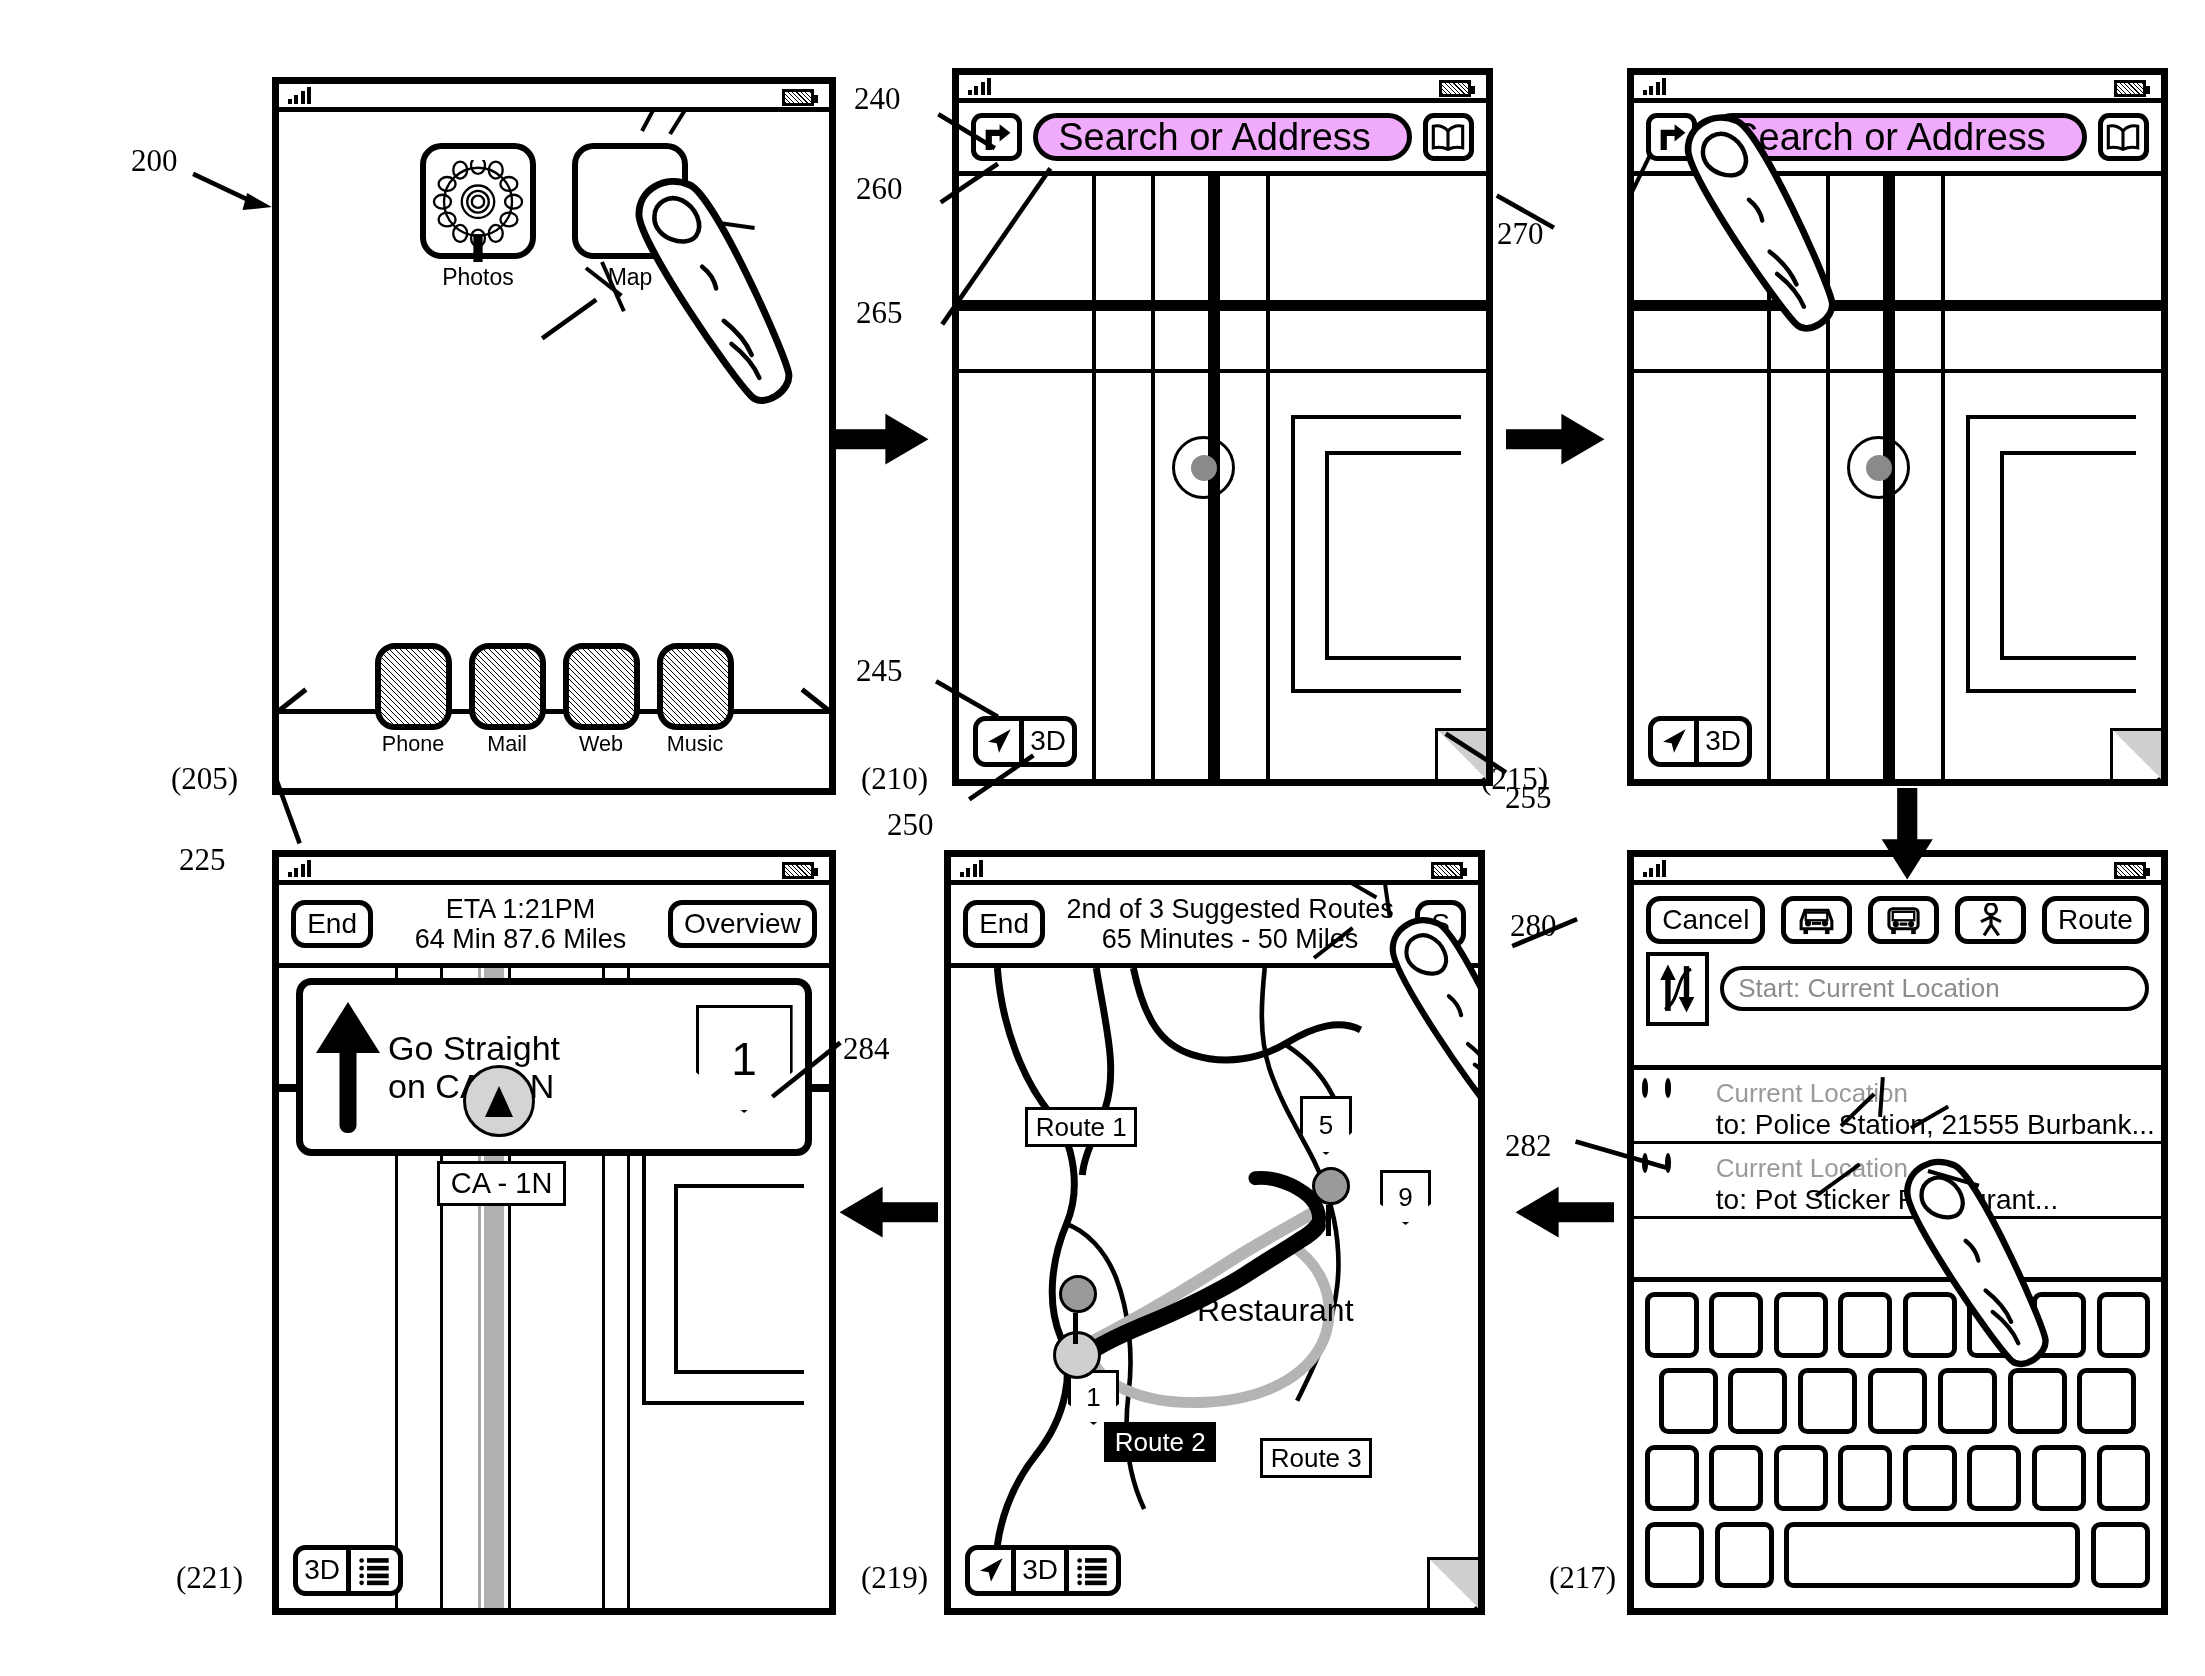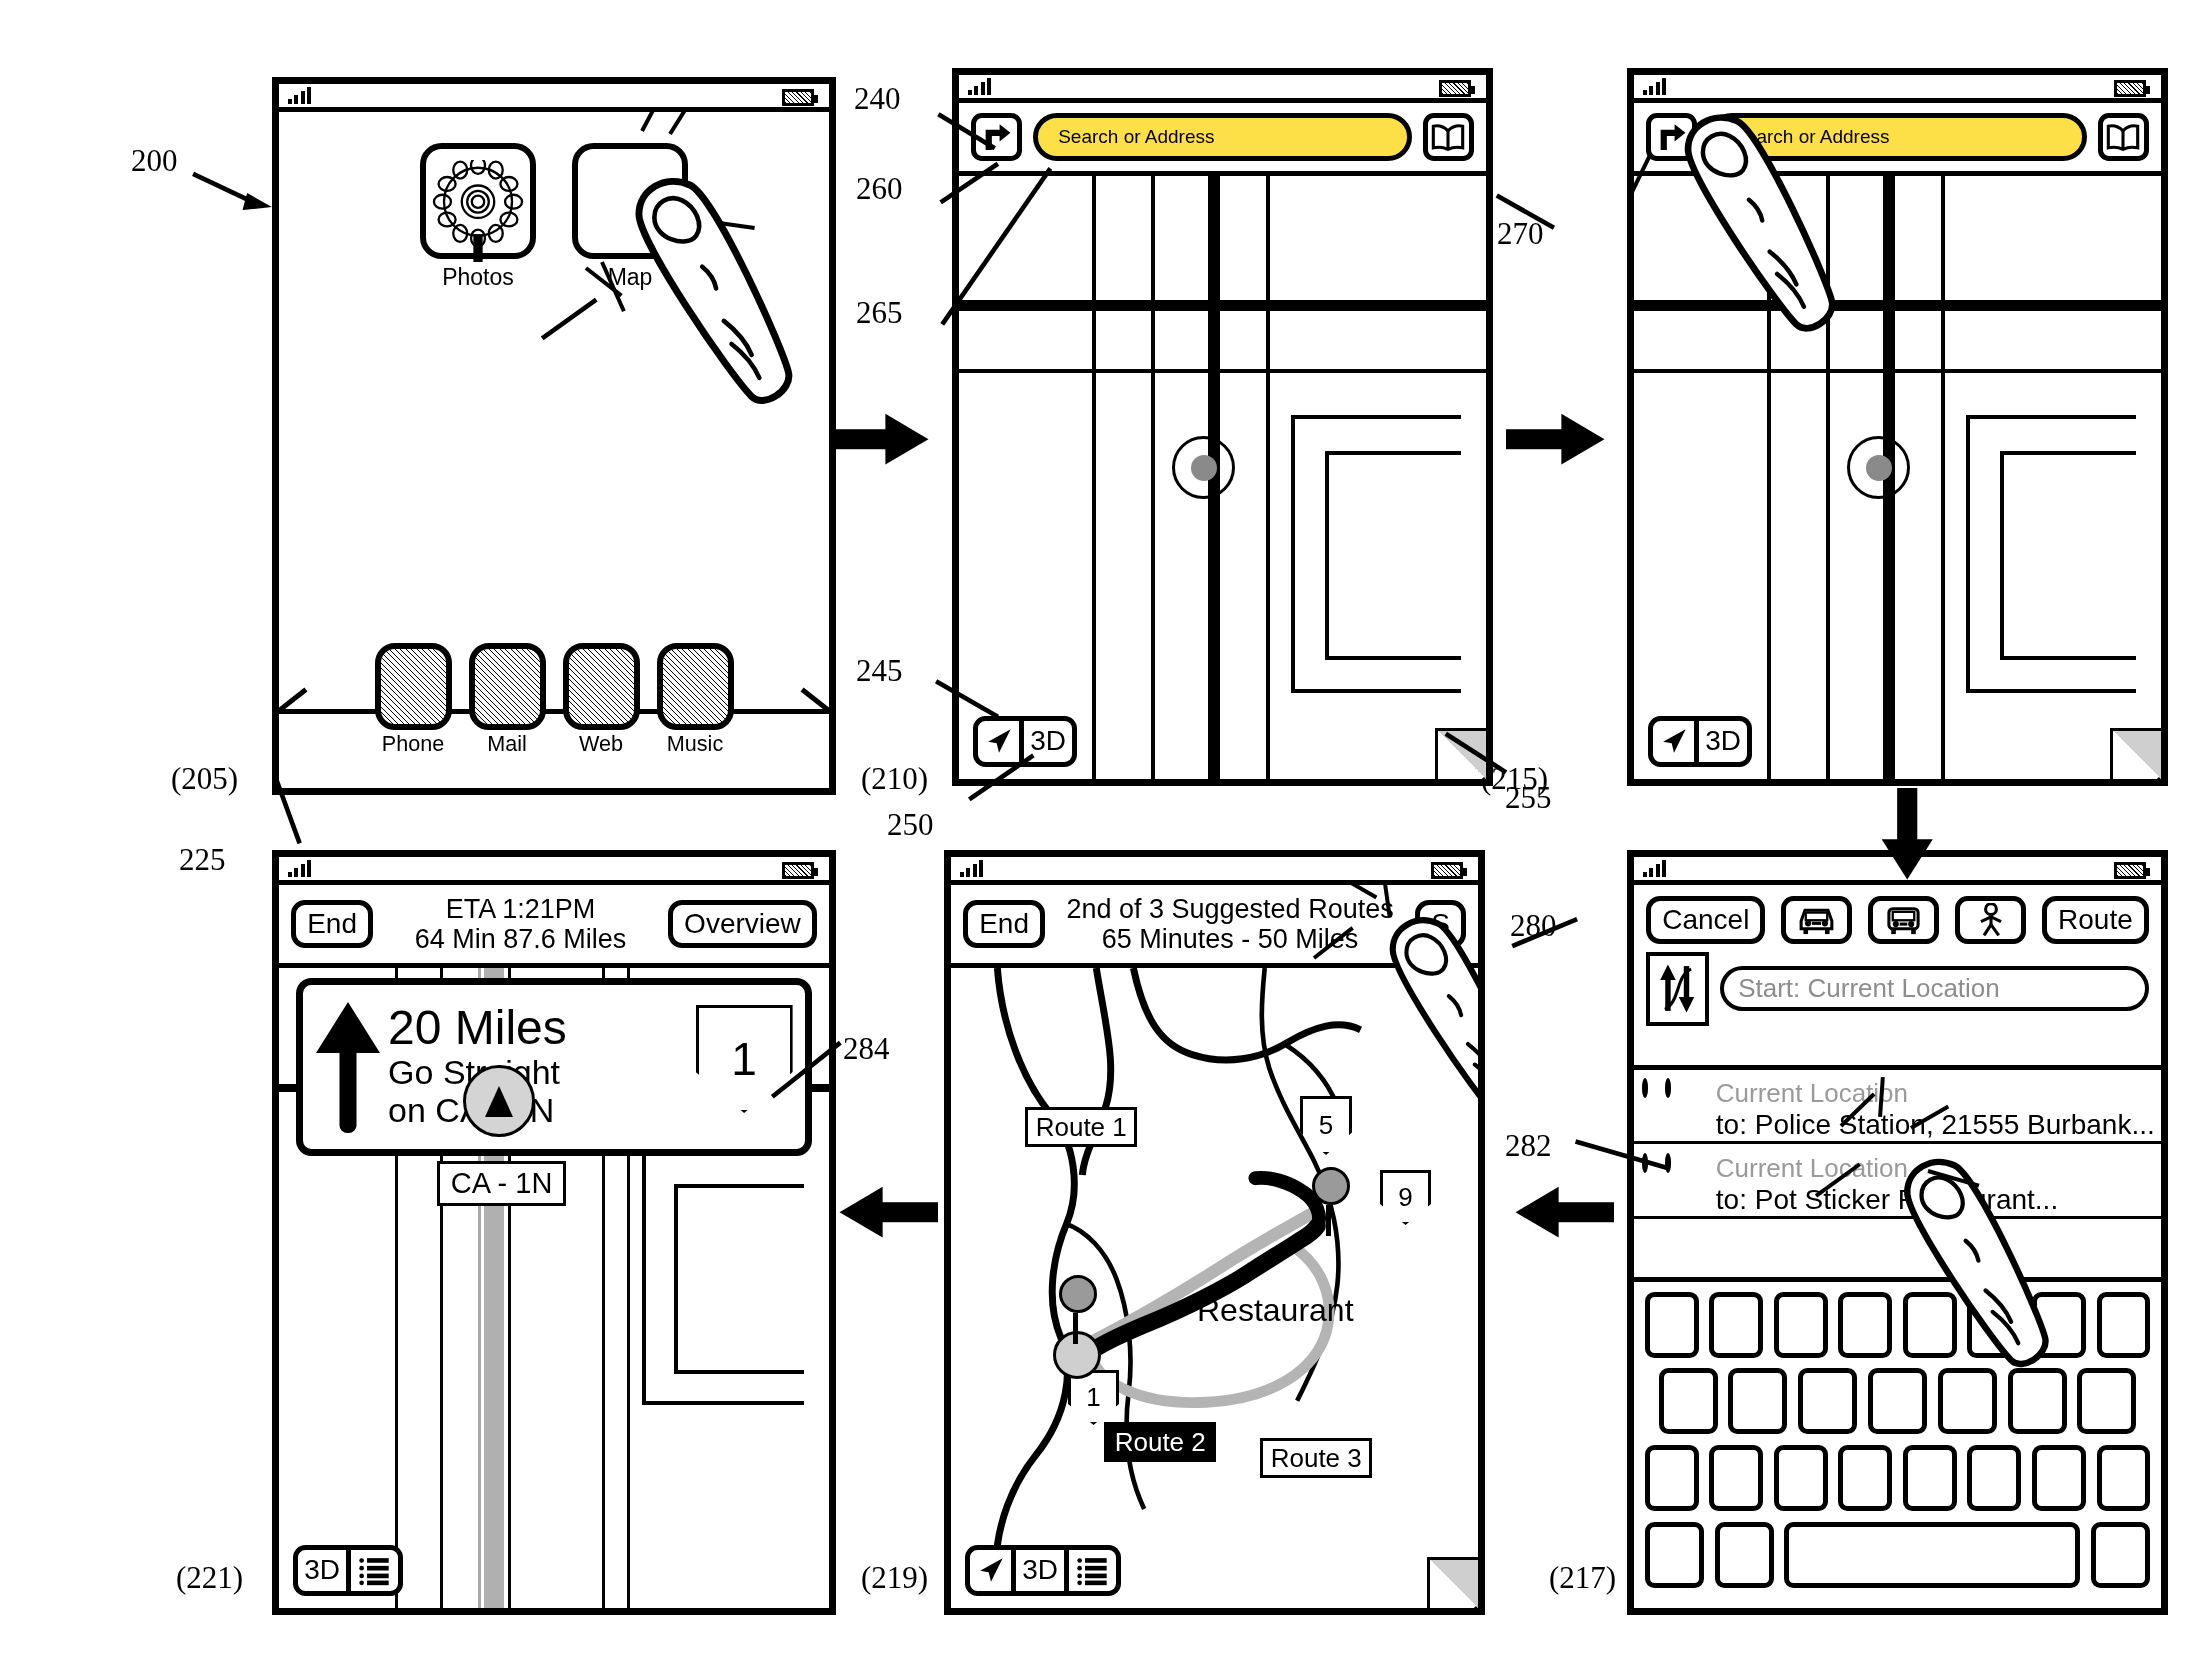--- a/index.html
+++ b/index.html
@@ -44,21 +44,21 @@
   .dockicon{width:77px;height:87px;border:6.2px solid #000;border-radius:20px;box-sizing:border-box;
         background:repeating-linear-gradient(45deg,#000 0 0.8px,#fff 0.8px 3.9px);}
   .docklabel{font-size:21.6px;margin-top:1.5px;}
 
   
   .topbar{position:absolute;top:0;left:0;right:0;height:73px;border-bottom:5.4px solid #000;
           display:flex;align-items:center;gap:10.8px;padding:0 12.4px;box-sizing:border-box;background:#fff;z-index:5;}
   .sqbtn{width:51px;height:48px;border:5.4px solid #000;border-radius:10.8px;box-sizing:border-box;
          display:flex;align-items:center;justify-content:center;flex:none;background:#fff;}
   .searchfield{flex:1;height:48px;border:5.4px solid #000;border-radius:26px;box-sizing:border-box;
-         display:flex;align-items:center;padding-left:20px;font-size:19px;background:#fde047;}
+         display:flex;align-items:center;padding-left:20px;font-size:38px;background:#f0abfc;}
 
   .maparea{position:absolute;top:73px;left:0;right:0;bottom:0;overflow:hidden;background:#fff;}
   .vroad{position:absolute;top:0;bottom:0;background:#000;}
   .hroad{position:absolute;left:0;right:0;background:#000;}
   .blk{position:absolute;border:4.6px solid #000;box-sizing:border-box;}
   .poi{position:absolute;width:63px;height:63px;border:3.9px solid #000;border-radius:50%;box-sizing:border-box;}
   .poi::after{content:"";position:absolute;left:50%;top:50%;transform:translate(-50%,-50%);
         width:26px;height:26px;border-radius:50%;background:#8a8a8a;}
   .curl{position:absolute;right:0;bottom:0;width:48px;height:48px;
         background:linear-gradient(225deg,#cfcfcf 0 50%,#fff 50% 100%);border-left:3.1px solid #000;border-top:3.1px solid #000;}
@@ -696,21 +696,20 @@
 
       <div class="puck" style="left:184px;top:97px;">
         <span class="puckArrow"></span>
       </div>
       <div class="mapLabel" style="left:158px;top:193px;font-size:29px;padding:3.1px 10.8px;">CA - 1N</div>
     </div>
 
     <div class="signboard">
       <span class="upArrow"></span>
       <span class="signtext">
-        <div class="signbig">20 Miles</div>
         <div class="signsmall">Go Straight</div>
         <div class="signsmall">on CA - 1N</div>
       </span>
       <span class="shield">
         <span>1</span>
       </span>
     </div>
 
     <div class="btmctl">
       <div class="ctlbtn l">3D</div>

